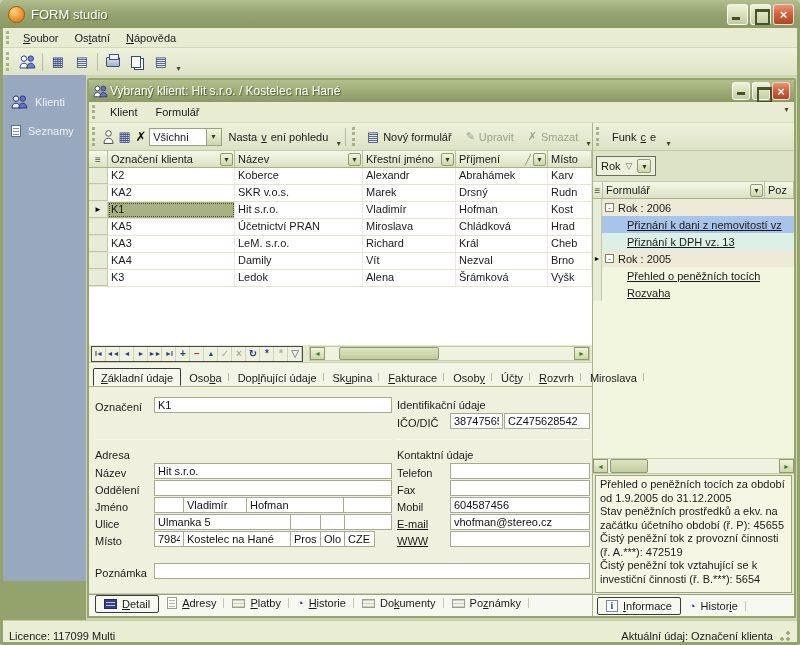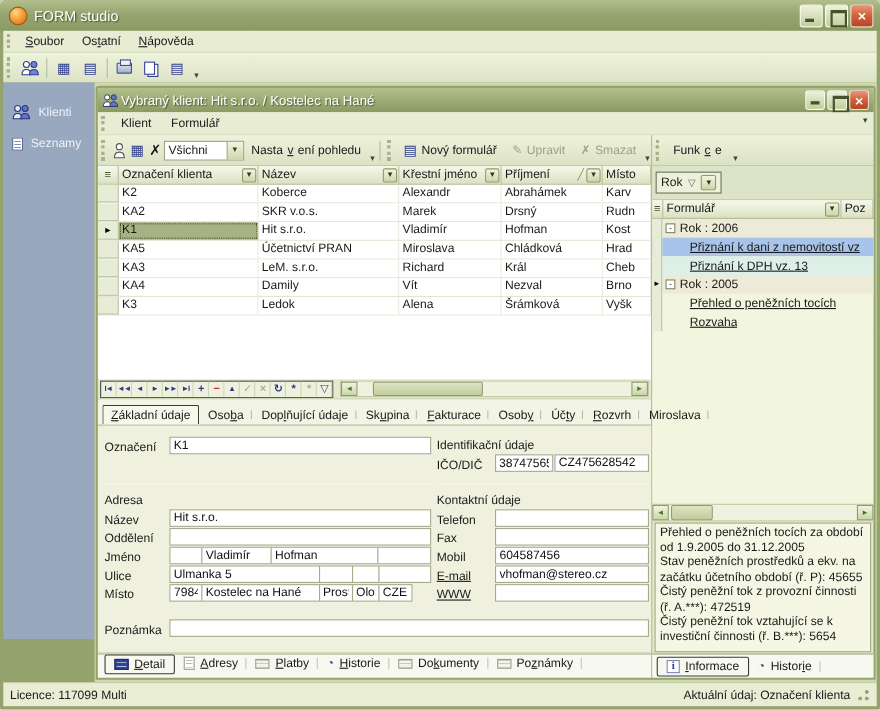--- a/index.html
+++ b/index.html
@@ -170,21 +170,21 @@
   .r-fill { flex:1; background:var(--list_bg,#f3f6de); }
   .r-hscroll { height:16px; display:flex; background:#f0f2e0; border-top:1px solid #c3cba6; border-bottom:1px solid #c3cba6; }
   .r-info { height:118px; background:var(--info_bg,#f5f7e4); border:1px solid #9aa878; margin:1px 2px;
     padding:2px 4px; line-height:13.5px; overflow:hidden; }
   .r-tabs { height:22px; background:#f7f8ef; border-top:1px solid #9aa37a; display:flex; align-items:center; padding-left:4px; }
   .i-info { width:12px; height:12px; background:#fff; border:1px solid #7a86b8; color:#2540a8; font-weight:bold;
     font-size:10px; display:flex; align-items:center; justify-content:center; font-family:"Liberation Serif",serif; }
 
   
   .statusbar { position:absolute; left:3px; top:620px; width:794px; height:22px; background:var(--status_bg,#e8edd4);
-    border-top:1px solid #c6cdaa; display:flex; align-items:center; padding:0 6px; }
+    border-top:1px solid #c6cdaa; display:flex; align-items:flex-end; padding:0 6px; }
   .sb-right { margin-left:auto; display:flex; align-items:center; gap:6px; }
   .sb-grip { width:12px; height:12px; background:
     radial-gradient(circle at 9px 3px,#9aa37a 1.5px,transparent 2px),
     radial-gradient(circle at 9px 9px,#9aa37a 1.5px,transparent 2px),
     radial-gradient(circle at 3px 9px,#9aa37a 1.5px,transparent 2px); }
 </style>
 </head>
 <body>
 
 <div class="app">

